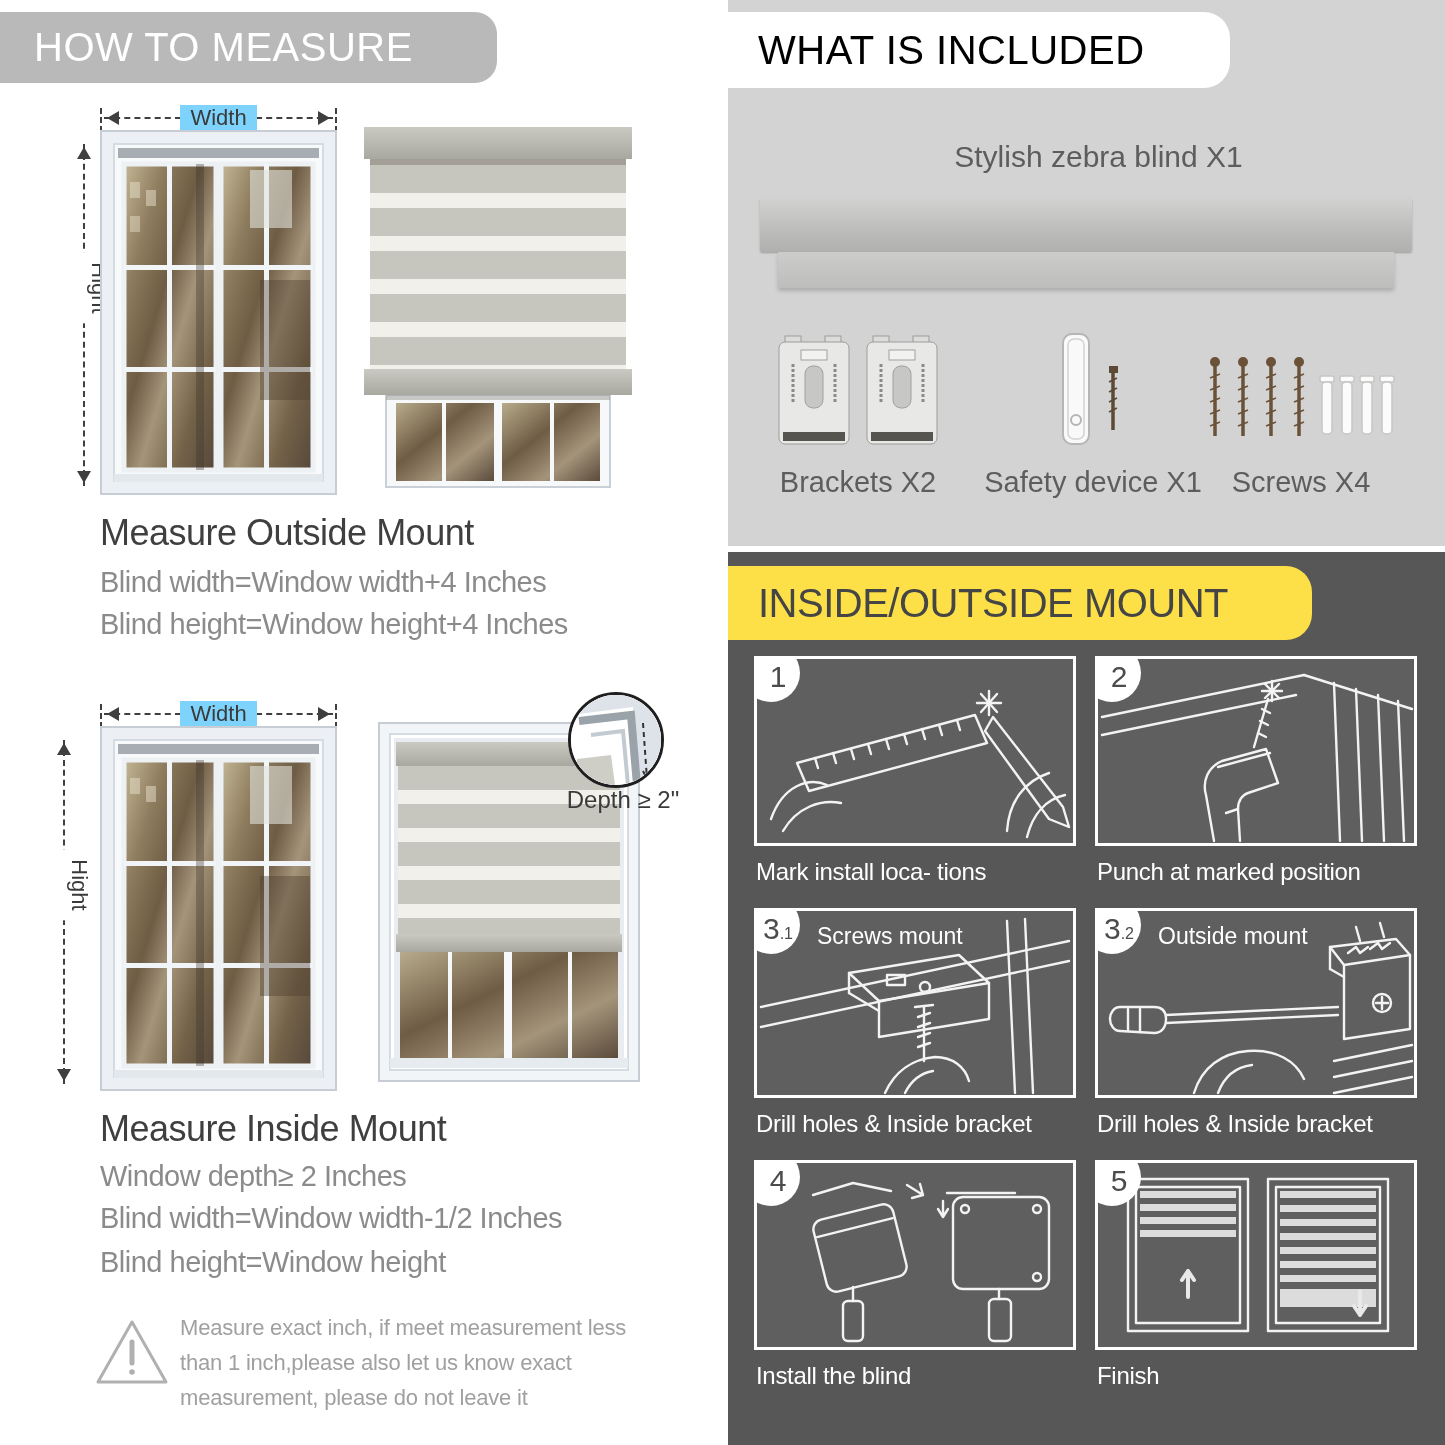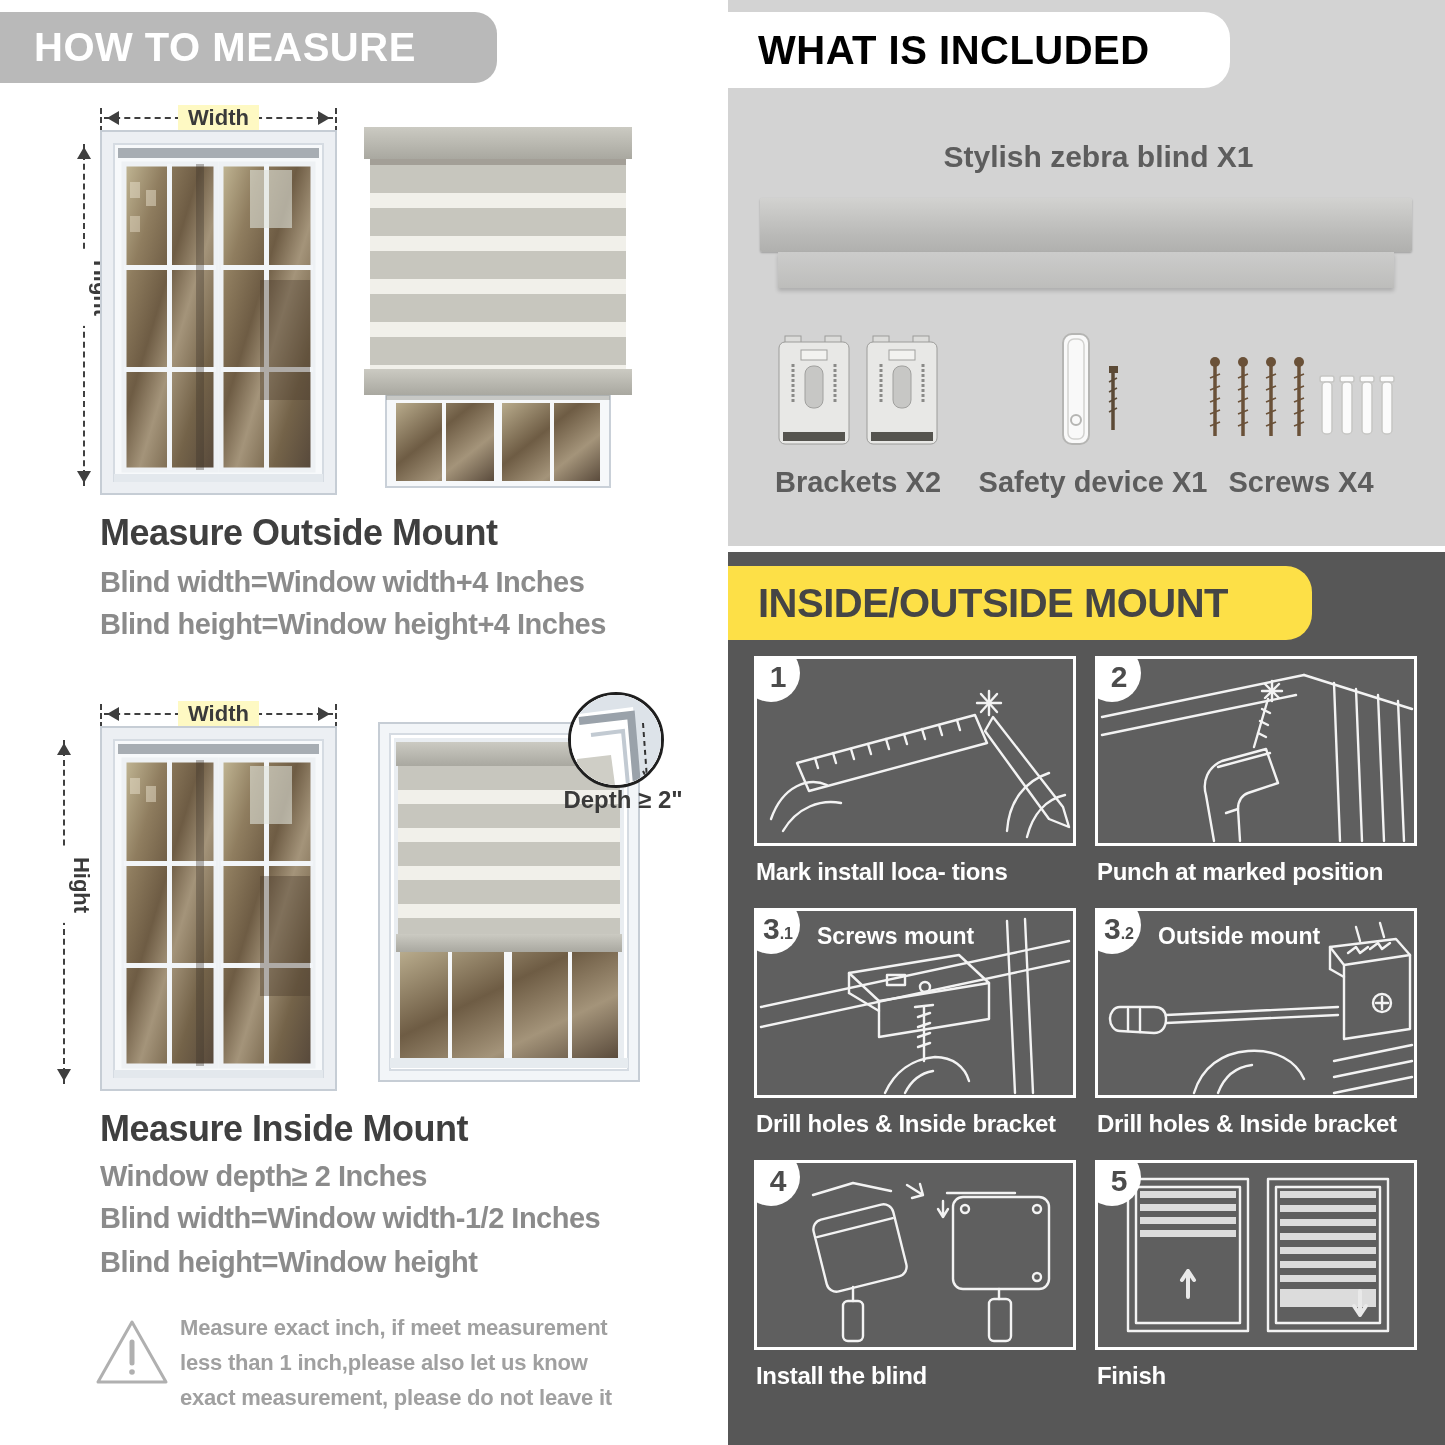--- a/index.html
+++ b/index.html
@@ -1,31 +1,31 @@
 <!DOCTYPE html>
 <html><head>
 <meta charset="utf-8">
 <style>
   html,body{margin:0;padding:0;background:#fff;}
   .canvas{position:relative;width:1445px;height:1445px;background:#fff;overflow:hidden;
-          font-family:"Liberation Sans",sans-serif;font-weight:700;}
+          font-family:"Liberation Sans",sans-serif;font-weight:400;}
   .abs{position:absolute;}
 
   
   .banner{left:0;top:12px;width:497px;height:71px;background:#b9b9b9;
           border-radius:0 22px 22px 0;display:flex;align-items:center;}
   .banner span{color:#fff;font-size:40px;letter-spacing:.5px;padding-left:34px;}
 
   .sec-title{color:#3f3f3f;font-size:36px;letter-spacing:-.5px;}
   .sec-line{color:#8b8b8b;font-size:29px;letter-spacing:-.5px;}
 
   
   .h-arrow{height:24px;display:flex;align-items:center;justify-content:center;}
   .h-arrow .line{position:absolute;left:4px;right:4px;top:11px;border-top:2px dashed #3f3f3f;}
-  .h-arrow .lab{position:relative;background:#fef9c3;padding:0 10px;color:#3a3a3a;font-size:22px;}
+  .h-arrow .lab{position:relative;background:#7dd3fc;padding:0 10px;color:#3a3a3a;font-size:22px;}
   .head{width:0;height:0;position:absolute;}
   .h-arrow .hl{left:0;top:5px;border:7px solid transparent;border-right:12px solid #3f3f3f;}
   .h-arrow .hr{right:0;top:5px;border:7px solid transparent;border-left:12px solid #3f3f3f;}
   .h-arrow .tick{position:absolute;top:2px;height:42px;border-left:2px dashed #3f3f3f;}
   .h-arrow .tl{left:0;} .h-arrow .tr{right:0;}
   .v-arrow{width:24px;}
   .v-arrow .line{position:absolute;top:4px;bottom:4px;left:11px;border-left:2px dashed #3f3f3f;}
   .v-arrow .ht{top:0;left:5px;border:7px solid transparent;border-bottom:12px solid #3f3f3f;}
   .v-arrow .hb{bottom:0;left:5px;border:7px solid transparent;border-top:12px solid #3f3f3f;}
   .v-arrow .lab{position:absolute;top:calc(50% - 46px);left:-9px;transform:rotate(90deg);

